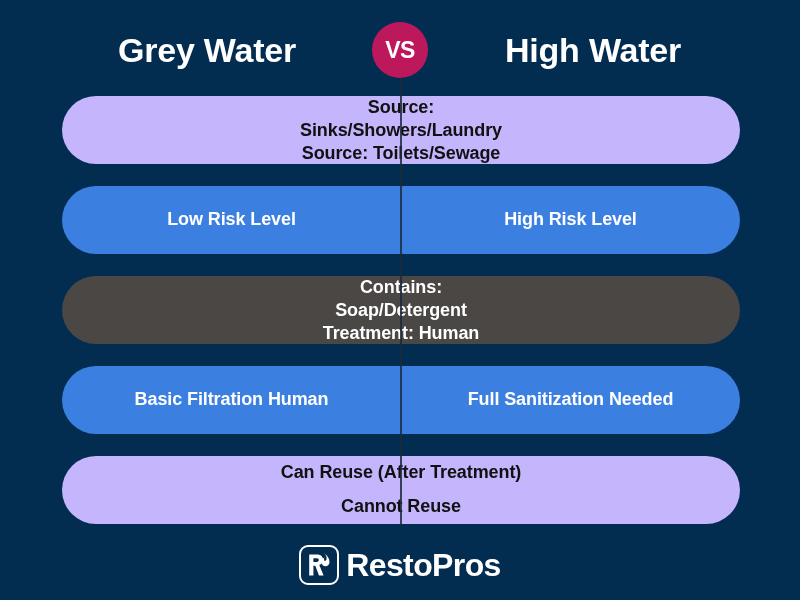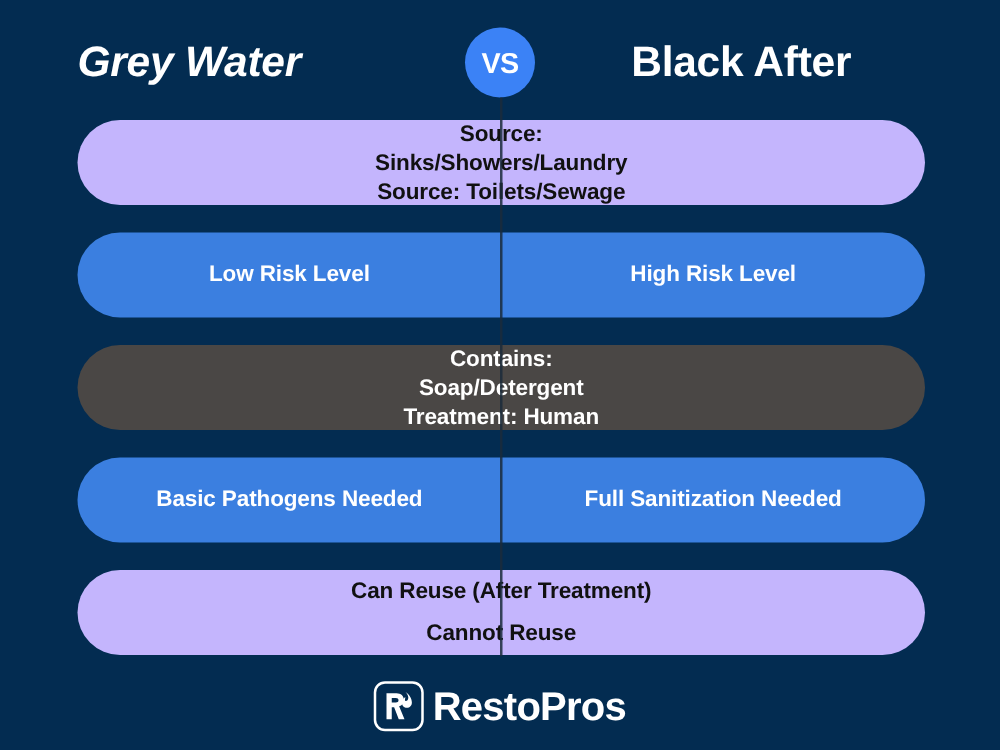--- a/index.html
+++ b/index.html
@@ -38,34 +38,33 @@
   .header-title {
     font-size: 34px;
     font-weight: bold;
     color: #ffffff;
     letter-spacing: -0.2px;
     white-space: nowrap;
     line-height: 1;
   }
   .header-title.left {
     width: 290px;
-    text-align: left;
+    text-align: center;
     margin-right: 20px;
-    font-style: italic;
   }
   .header-title.right {
     width: 290px;
     text-align: center;
     margin-left: 20px;
   }
   .vs-badge {
     width: 56px;
     height: 56px;
     border-radius: 50%;
-    background: #3b82f6;
+    background: #be185d;
     color: #ffffff;
     font-size: 23px;
     font-weight: bold;
     display: flex;
     align-items: center;
     justify-content: center;
     flex: 0 0 auto;
     letter-spacing: -0.5px;
   }
 
@@ -162,21 +161,21 @@
   }
 </style>
 </head>
 <body>
 
 <div class="infographic">
 
   <div class="header">
     <div class="header-title left">Grey Water</div>
     <div class="vs-badge">VS</div>
-    <div class="header-title right">Black After</div>
+    <div class="header-title right">High Water</div>
   </div>
 
   <div class="divider"></div>
 
   <div class="rows">
 
     <div class="row white">
       <div class="cell">
         <span class="cell-text">Source:
 Sinks/Showers/Laundry</span>
@@ -201,21 +200,21 @@
 Soap/Detergent</span>
       </div>
       <div class="cell">
         <span class="cell-text">Treatment: Human
 Waste/Pathogens</span>
       </div>
     </div>
 
     <div class="row blue">
       <div class="cell">
-        <span class="cell-text">Basic Pathogens Needed</span>
+        <span class="cell-text">Basic Filtration Human</span>
       </div>
       <div class="cell">
         <span class="cell-text">Full Sanitization Needed</span>
       </div>
     </div>
 
     <div class="row white">
       <div class="cell">
         <span class="cell-text">Can Reuse (After Treatment)</span>
       </div>

